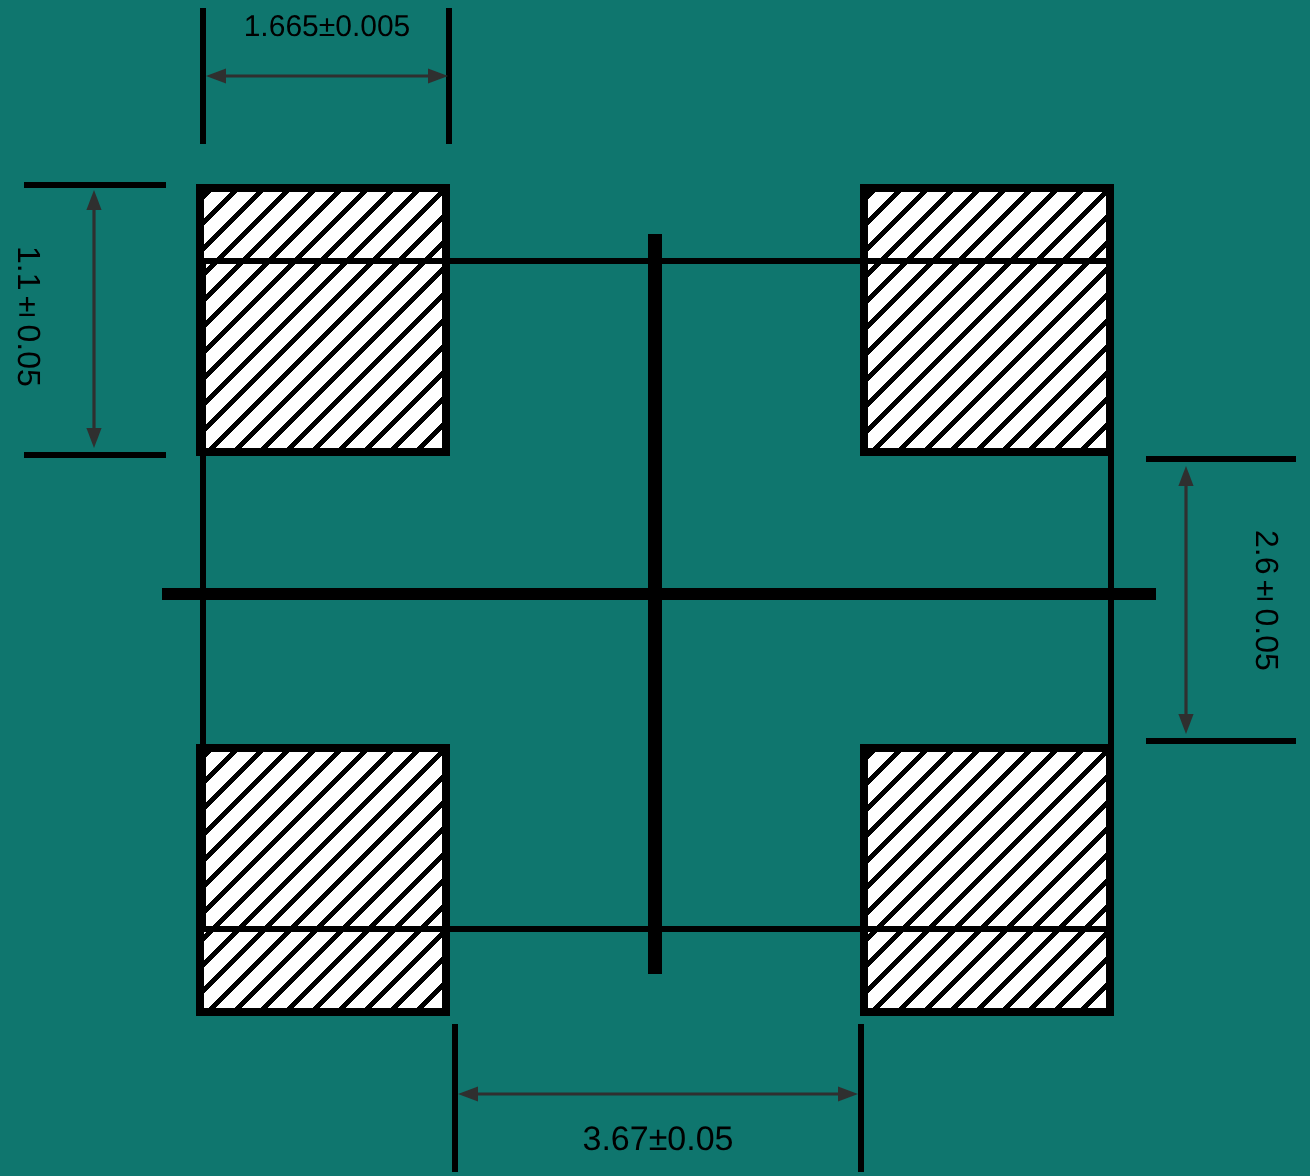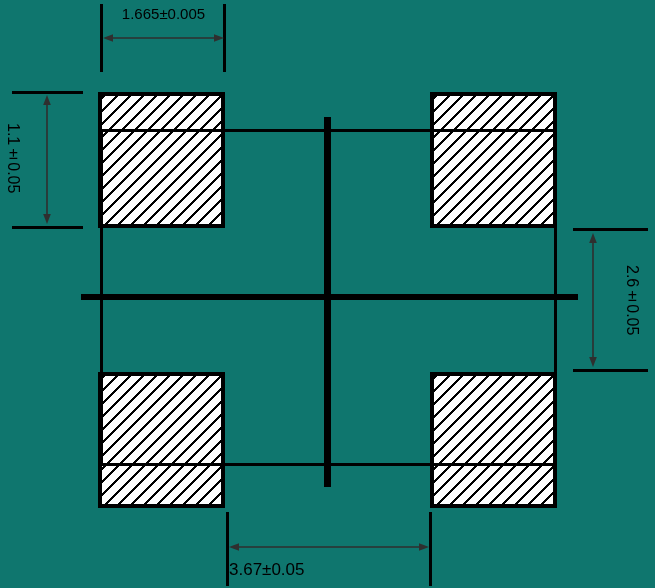--- a/index.html
+++ b/index.html
@@ -59,21 +59,21 @@
   .dim-arrow { position: absolute; z-index: 5; overflow: visible; }
 
   
   .dim-label {
     position: absolute;
     z-index: 6;
     white-space: nowrap;
     color: #000;
   }
   #label-top    { left: 103px; top: 5px;   width: 121px; text-align: center; font-size: 15px; }
-  #label-bottom { left: 229px; top: 560px; width: 200px; font-size: 17px; }
+  #label-bottom { left: 229px; top: 560px; width: 200px; text-align: center; font-size: 17px; }
   .v-label {
     writing-mode: vertical-rl;
     text-align: center;
     font-size: 16px;
   }
   #label-left  { left: 4px;   top: 94px;  height: 128px; }
   #label-right { left: 623px; top: 236px; height: 128px; }
 </style>
 </head>
 <body>

